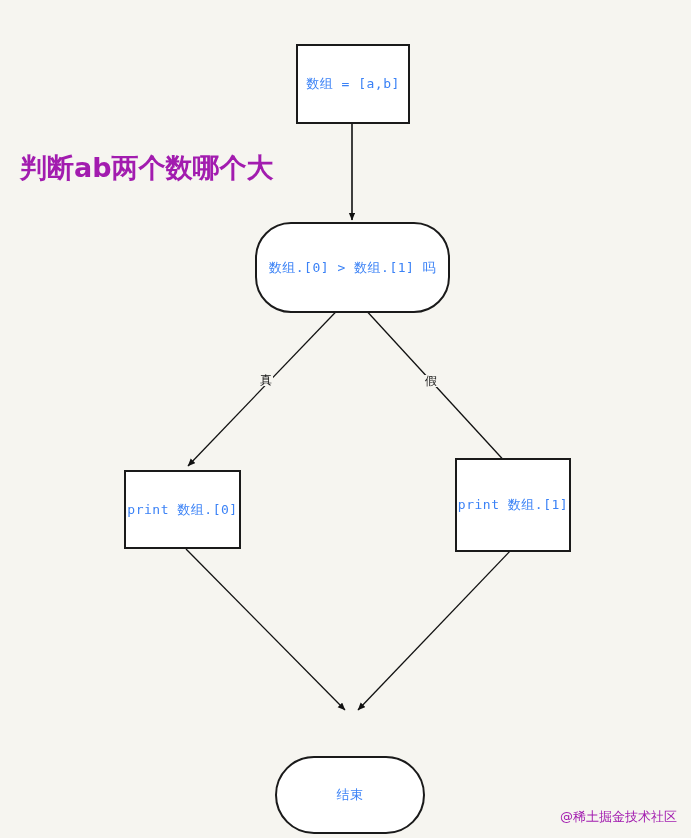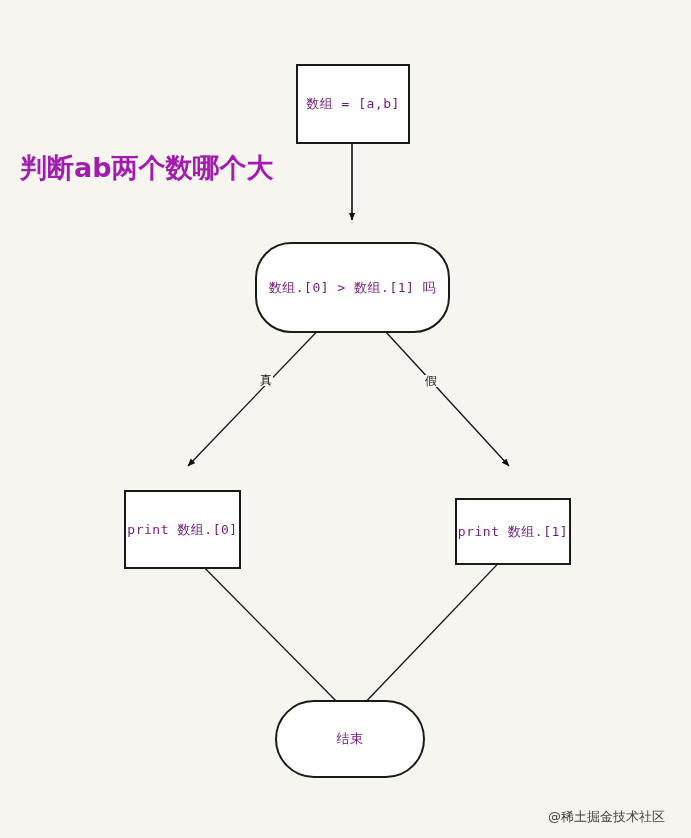--- a/index.html
+++ b/index.html
@@ -29,26 +29,25 @@
   }
   .node {
     position: absolute;
     box-sizing: border-box;
     background: #ffffff;
     border: 2px solid #1a1a1a;
     display: flex;
     align-items: center;
     justify-content: center;
     text-align: center;
-    color: #701a75;
+    color: #3b82f6;
     font-family: "DejaVu Sans Mono", "Liberation Mono", monospace;
     font-size: 13px;
     letter-spacing: 0.5px;
     white-space: nowrap;
-    margin-top: 20px;
   }
   .node.process {
     border-radius: 0;
   }
   .node.stadium {
     border-radius: 40px;
   }
   #node-start {
     left: 296px;
     top: 44px;
@@ -63,27 +62,27 @@
     border-radius: 36px;
   }
   #node-print-left {
     left: 124px;
     top: 470px;
     width: 117px;
     height: 79px;
   }
   #node-print-right {
     left: 455px;
-    top: 478px;
+    top: 458px;
     width: 116px;
-    height: 67px;
+    height: 94px;
   }
   #node-end {
     left: 275px;
-    top: 680px;
+    top: 756px;
     width: 150px;
     height: 78px;
     border-radius: 39px;
   }
   .edge-label {
     position: absolute;
     font-family: "DejaVu Sans", "Liberation Sans", sans-serif;
     font-size: 12px;
     color: #111111;
     background: #f6f5f0;
@@ -104,23 +103,23 @@
     top: 150px;
     color: #a21caf;
     font-family: "DejaVu Sans", "Liberation Sans", sans-serif;
     font-size: 27px;
     font-weight: 700;
     letter-spacing: 0px;
     white-space: nowrap;
   }
   #watermark {
     position: absolute;
-    right: 26px;
+    right: 14px;
     bottom: 12px;
-    color: #404040;
+    color: #a21caf;
     font-family: "DejaVu Sans", "Liberation Sans", sans-serif;
     font-size: 13px;
     white-space: nowrap;
   }
 </style>
 </head>
 <body>
 
 <div id="canvas">
 

